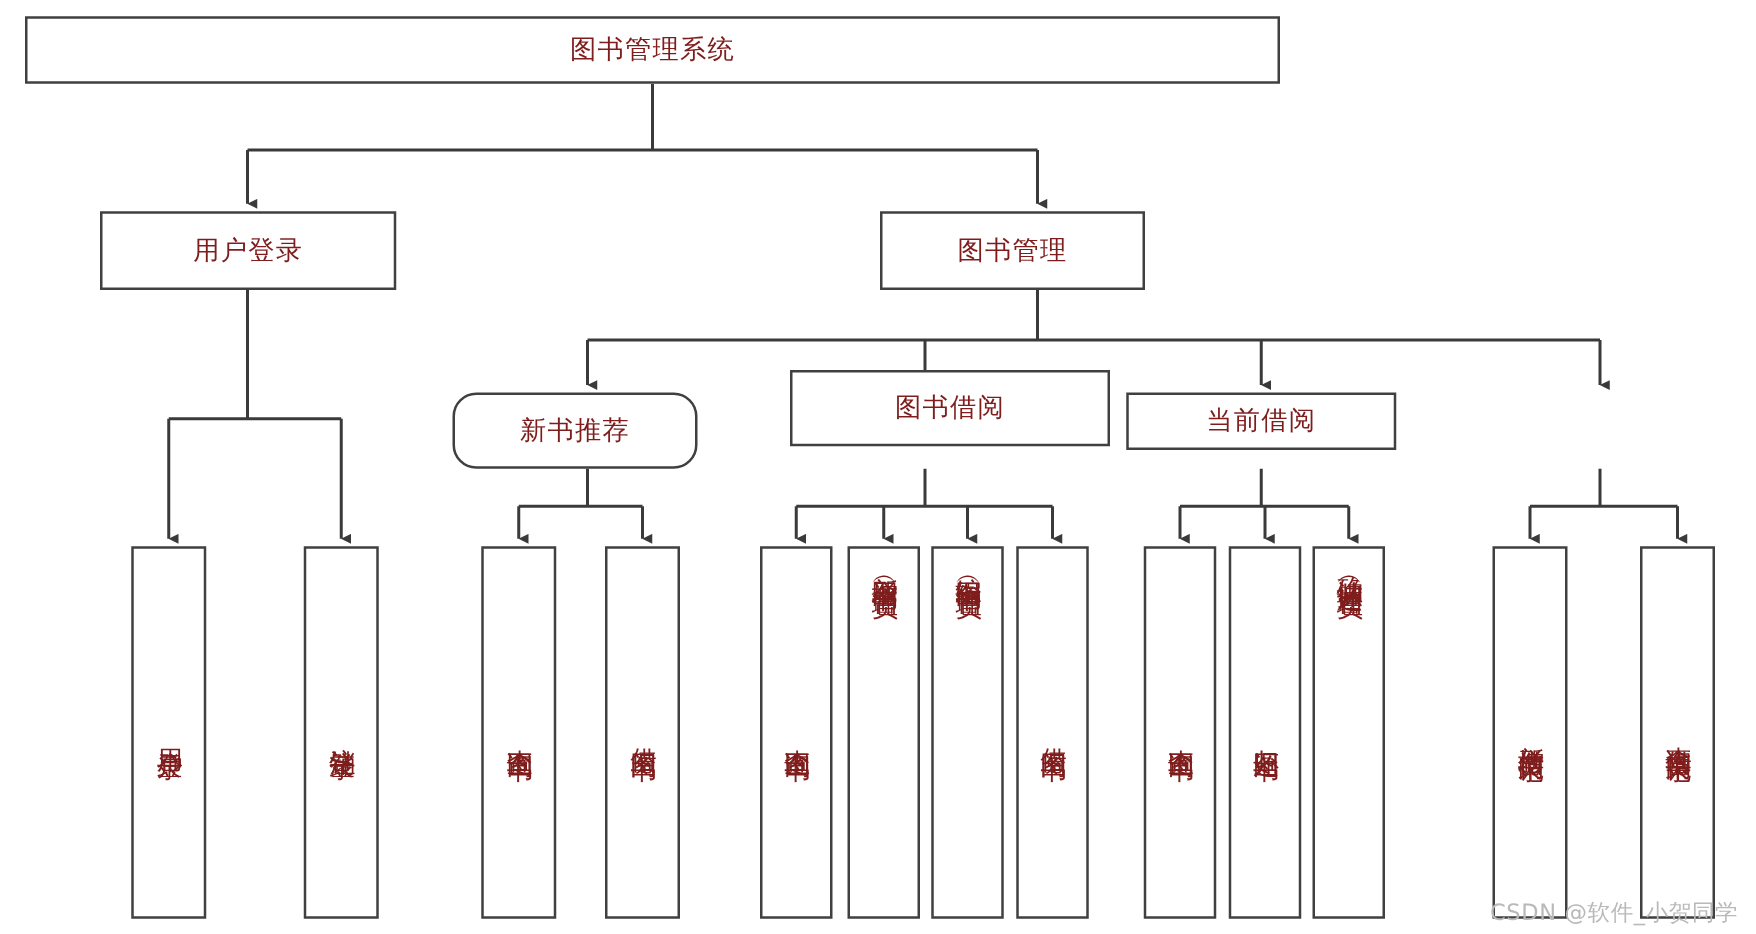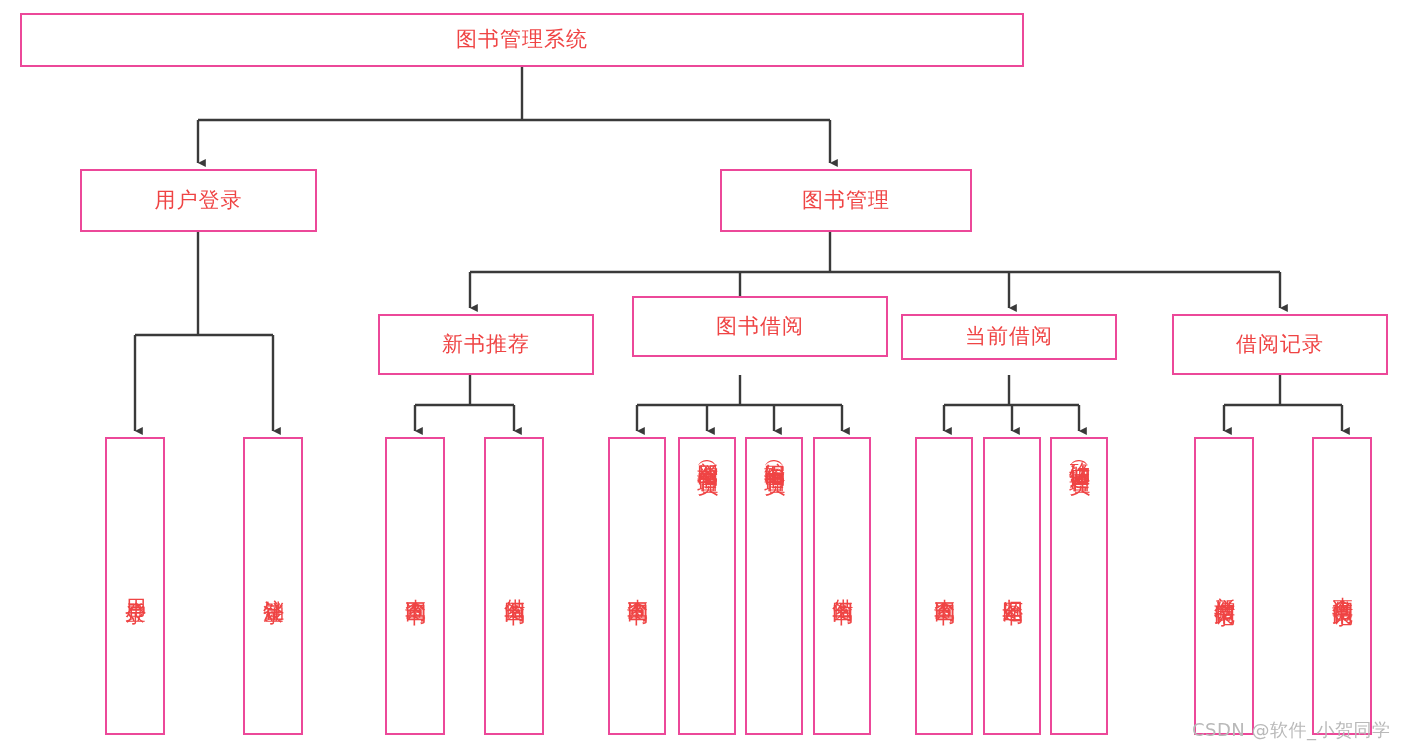--- a/index.html
+++ b/index.html
@@ -19,25 +19,25 @@
     position: absolute;
     left: 0;
     top: 0;
     width: 1405px;
     height: 747px;
   }
   .node {
     position: absolute;
     box-sizing: border-box;
     background: #ffffff;
-    border: 2px solid #ec4899;
+    border: 2px solid #404040;
     display: flex;
     align-items: center;
     justify-content: center;
-    color: #ef4444;
+    color: #7f1d1d;
   }
   .node-h {
     font-size: 21px;
     letter-spacing: 1px;
     line-height: 1.2;
   }
   .node-root { font-size: 21px; }
   .leaf {
     align-items: flex-start;
     justify-content: center;
@@ -120,35 +120,32 @@
     </g>
   </svg>
 
   <div class="node node-h node-root" style="left:20px; top:13px; width:1004px; height:54px;">
     <span>图书管理系统</span>
   </div>
 
   <div class="node node-h" style="left:80px; top:169px; width:237px; height:63px;">
     <span>用户登录</span>
   </div>
-  <div class="node node-h" style="left:720px; top:169px; width:252px; height:63px;">
+  <div class="node node-h" style="left:704px; top:169px; width:212px; height:63px;">
     <span>图书管理</span>
   </div>
 
-  <div class="node node-h" style="left:378px; top:314px; width:216px; height:61px;">
+  <div class="node node-h" style="left:362px; top:314px; width:196px; height:61px;border-radius:19px;">
     <span>新书推荐</span>
   </div>
   <div class="node node-h" style="left:632px; top:296px; width:256px; height:61px;">
     <span>图书借阅</span>
   </div>
   <div class="node node-h" style="left:901px; top:314px; width:216px; height:46px;">
     <span>当前借阅</span>
-  </div>
-  <div class="node node-h" style="left:1172px; top:314px; width:216px; height:61px;">
-    <span>借阅记录</span>
   </div>
 
   <div class="node leaf centered" style="left:105px; top:437px; width:60px; height:298px;">
     <span class="vtext">用户登录</span>
   </div>
   <div class="node leaf centered" style="left:243px; top:437px; width:60px; height:298px;">
     <span class="vtext">注销登录</span>
   </div>
 
   <div class="node leaf centered" style="left:385px; top:437px; width:60px; height:298px;">

